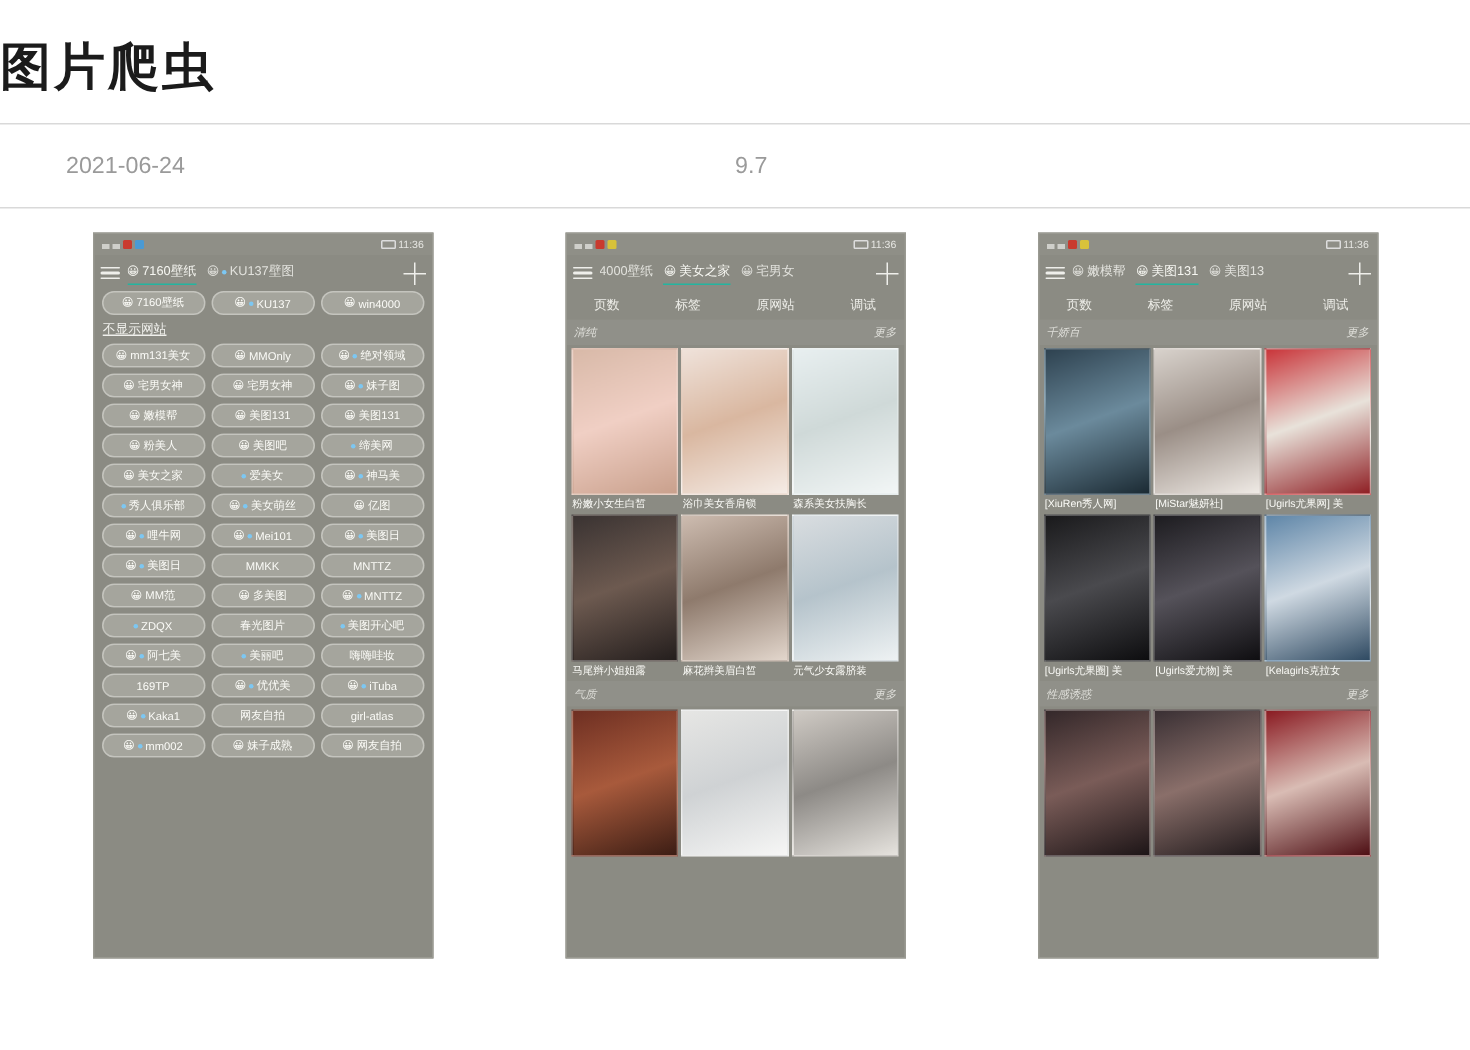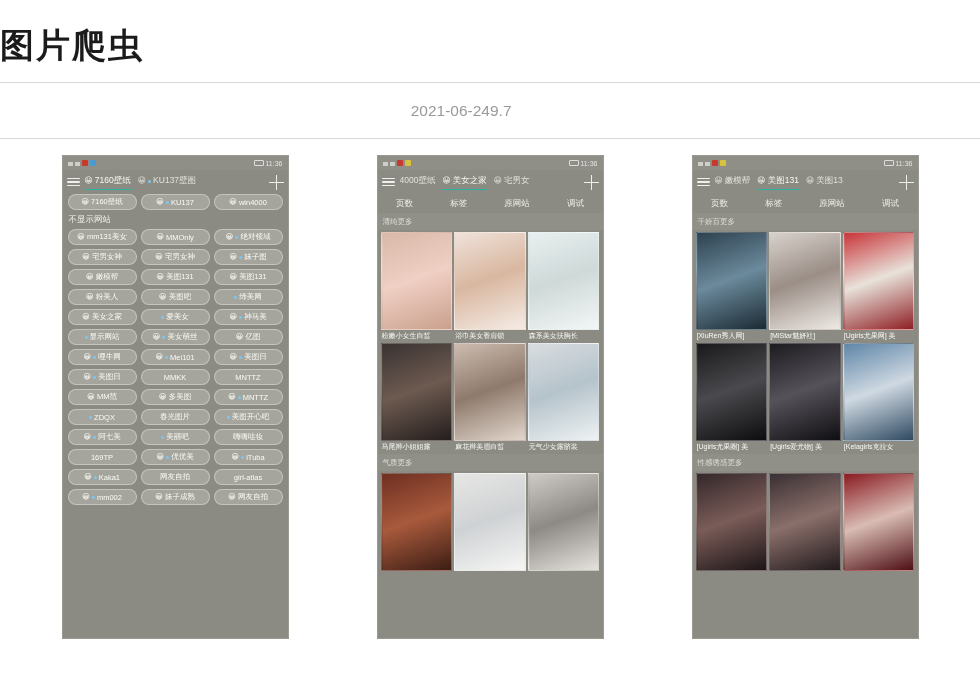--- a/index.html
+++ b/index.html
@@ -23,21 +23,21 @@
   }
   .rule { height: 1px; background: #d9d9d9; width: 100%; }
   .meta-row {
     display: flex;
     align-items: center;
     height: 55px;
     padding: 0 44px;
     color: #9a9a9a;
     font-size: 15.5px;
   }
-  .meta-left   { flex: 1; text-align: right; }
+  .meta-left   { flex: 1; text-align: left; }
   .meta-center { flex: 1; text-align: left; }
   .meta-right  { flex: 1; text-align: right; }
 
   
   .phones {
     display: flex;
     justify-content: center;
     gap: 88px;
     padding-top: 16px;
   }
@@ -99,36 +99,37 @@
   .plus::after  { top: 0; bottom: 0; left: 7px; width: 1.5px; }
 
   
   .subtabs {
     display: flex; justify-content: space-around; align-items: center;
     height: 19px; font-size: 8.5px; color: #eeeee9;
   }
 
   
   .sec-head {
-    display: flex; align-items: center;
+    display: flex; justify-content: space-between; align-items: center;
     height: 17px; padding: 0 5px; font-size: 7.5px; color: #dedeD9;
     background: rgba(255,255,255,0.05);
+    font-style: italic;
   }
 
   
   .p1-label {
     display: flex; align-items: center; justify-content: space-between;
     padding: 3px 6px 2px 6px; font-size: 8.5px; color: #f0f0ec;
   }
   .dots { display:flex; gap: 5px; align-items:center; }
   .dot { width: 7px; height: 7px; border-radius: 50%; display:inline-block; }
   .dot.pink { background:#f2a8bd; }
   .dot.teal { background:#4fc4a6; }
   .dot.green{ background:#5bbf4a; }
-  .sec-title { padding: 4px 6px 3px 6px; font-size: 8.5px; color: #f0f0ec; }
+  .sec-title { padding: 4px 6px 3px 6px; font-size: 8.5px; color: #f0f0ec; text-decoration: underline; }
 
   .chips {
     display: grid;
     grid-template-columns: repeat(3, 1fr);
     gap: 4px 4px;
     padding: 0 5px;
   }
   .chip {
     height: 16px;
     border-radius: 8px;
@@ -301,21 +302,21 @@
       <span>爱美女</span>
     </span>
         <span class="chip">
       <span class="emoji">😀</span>
       <span class="bluedot"></span>
       <span>神马美</span>
     </span>
         <span class="chip">
 
       <span class="bluedot"></span>
-      <span>显示网站</span>
+      <span>秀人俱乐部</span>
     </span>
         <span class="chip">
       <span class="emoji">😀</span>
       <span class="bluedot"></span>
       <span>美女萌丝</span>
     </span>
         <span class="chip">
       <span class="emoji">😀</span>
 
       <span>亿图</span>

